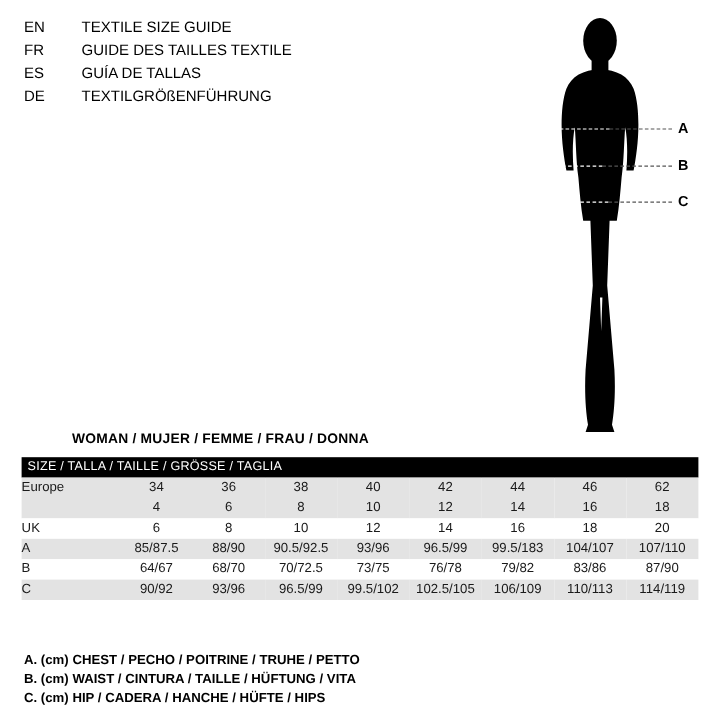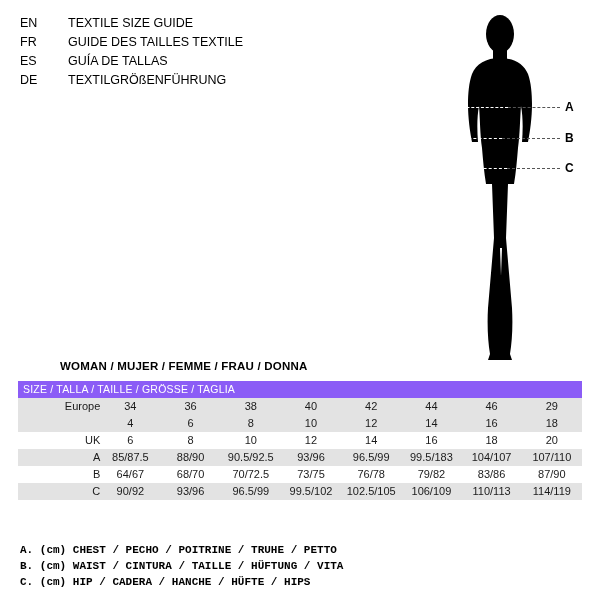--- a/index.html
+++ b/index.html
@@ -90,49 +90,48 @@
     border-collapse: collapse;
     font-size: 11px;
   }
   table.size-table td {
     padding: 0;
     height: 17px;
     line-height: 17px;
     color: #1a1a1a;
   }
   table.size-table tr.header-row td {
-    background: #8b5cf6;
+    background: #000000;
     color: #ffffff;
     font-weight: normal;
     font-size: 10.5px;
     padding-left: 5px;
     letter-spacing: 0.2px;
   }
   table.size-table tr.shade td {
     background: #e3e3e3;
   }
   table.size-table tr.plain td {
     background: #ffffff;
   }
   td.label-cell {
     padding-left: 5px;
     width: 82px;
-    text-align: right;
+    text-align: left;
   }
   td.val-cell {
     text-align: center;
     width: 60px;
   }
   
   .notes {
     position: absolute;
     left: 20px;
     top: 542px;
     width: 560px;
-    font-family: Liberation Mono, monospace;
   }
   .note-row {
     font-size: 11px;
     font-weight: bold;
     height: 16px;
     line-height: 16px;
     color: #000;
   }
 </style>
 </head>
@@ -223,21 +222,21 @@
 
       <tr class="shade">
         <td class="label-cell">Europe</td>
         <td class="val-cell">34</td>
         <td class="val-cell">36</td>
         <td class="val-cell">38</td>
         <td class="val-cell">40</td>
         <td class="val-cell">42</td>
         <td class="val-cell">44</td>
         <td class="val-cell">46</td>
-        <td class="val-cell">29</td>
+        <td class="val-cell">62</td>
       </tr>
 
 
       <tr class="shade">
         <td class="label-cell"></td>
         <td class="val-cell">4</td>
         <td class="val-cell">6</td>
         <td class="val-cell">8</td>
         <td class="val-cell">10</td>
         <td class="val-cell">12</td>

